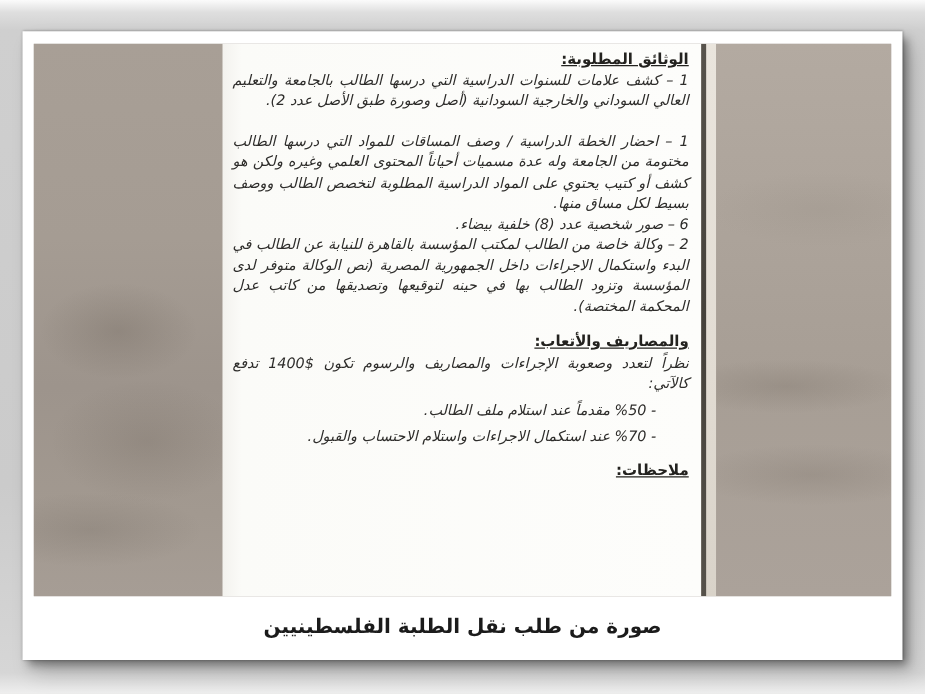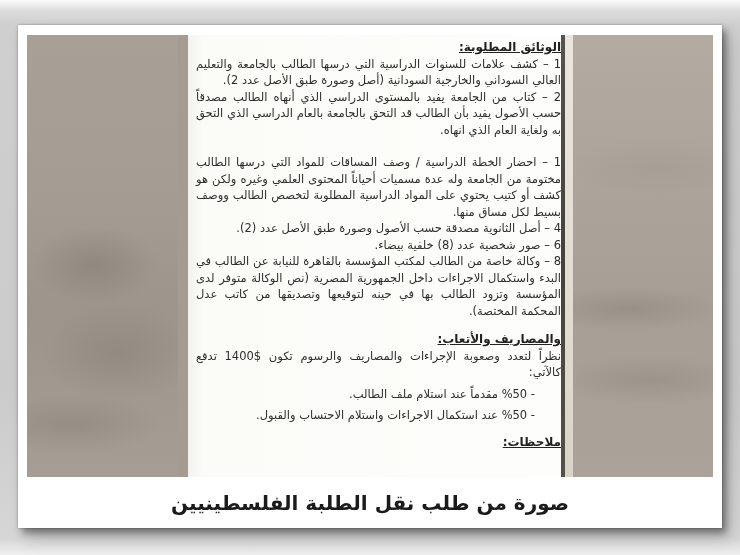--- a/index.html
+++ b/index.html
@@ -28,69 +28,67 @@
   }
   .backdrop.right{
     left:546px;width:140px;
     background:
       radial-gradient(ellipse 130px 30px at 40% 62%, rgba(84,74,64,.17), transparent 72%),
       radial-gradient(ellipse 140px 34px at 55% 78%, rgba(84,74,64,.15), transparent 72%),
       radial-gradient(ellipse 120px 40px at 60% 30%, rgba(150,142,132,.25), transparent 75%),
       linear-gradient(180deg,#b3aaa1 0%,#ada49b 30%,#a79e95 60%,#aba29a 100%);
   }
   .sheet{
-    position:absolute;left:161px;top:0;width:383px;height:100%;
+    position:absolute;left:151px;top:0;width:383px;height:100%;
     background:linear-gradient(90deg,#f3f2ee 0%,#fbfbf8 4%,#fdfdfb 100%);
     box-sizing:border-box;padding:4px 10px 0 8px;overflow:hidden;
     direction:rtl;
     color:#2e2d2b;font-size:11.5px;line-height:16.5px;
   }
   .edge-line{
     position:absolute;left:534px;top:0;width:4px;height:100%;
     background:linear-gradient(180deg,#57534c 0%,#45413b 50%,#55514a 100%);
   }
   .edge-gap{
     position:absolute;left:538px;top:0;width:8px;height:100%;
     background:linear-gradient(180deg,#eae5dd 0%,#e2dcd3 60%,#d9d3c9 100%);
   }
   .sheet h2{
     margin:0;font-size:12px;font-weight:bold;color:#23221f;
     text-decoration:underline;line-height:16.5px;
   }
-  .sheet p{margin:0;text-align:justify;text-align-last:right;}
+  .sheet p{margin:0;text-align:justify;text-align-last:right;font-style:italic;}
   .gap-lg{margin-top:16px !important;}
   .gap-md{margin-top:12px !important;}
   .gap-sm{margin-top:10px !important;}
   .bullet{padding-right:26px;margin-top:5px !important;text-align:right;}
   .caption{
     position:absolute;left:0;top:466px;width:100%;
     direction:rtl;text-align:center;
-    font-weight:bold;font-size:20px;color:#1b1b1b;letter-spacing:0;
+    font-weight:bold;font-size:16px;color:#1b1b1b;letter-spacing:0;
   }
 </style>
 </head>
 <body>
 
 <figure class="card">
   <div class="photo">
     <div class="backdrop left"></div>
 
     <div class="sheet">
       <h2>الوثائق المطلوبة:</h2>
       <p>1 – كشف علامات للسنوات الدراسية التي درسها الطالب بالجامعة والتعليم العالي السوداني والخارجية السودانية (أصل وصورة طبق الأصل عدد 2).</p>
-      <p>2 – كتاب من الجامعة يفيد بالمستوى الدراسي الذي أنهاه الطالب مصدقاً حسب الأصول يفيد بأن الطالب قد التحق بالجامعة بالعام الدراسي الذي التحق به ولغاية العام الذي انهاه.</p>
       <p class="gap-lg">1 – احضار الخطة الدراسية / وصف المساقات للمواد التي درسها الطالب مختومة من الجامعة وله عدة مسميات أحياناً المحتوى العلمي وغيره ولكن هو كشف أو كتيب يحتوي على المواد الدراسية المطلوبة لتخصص الطالب ووصف بسيط لكل مساق منها.</p>
-      <p>4 – أصل الثانوية مصدقة حسب الأصول وصورة طبق الأصل عدد (2).</p>
       <p>6 – صور شخصية عدد (8) خلفية بيضاء.</p>
-      <p>8 – وكالة خاصة من الطالب لمكتب المؤسسة بالقاهرة للنيابة عن الطالب في البدء واستكمال الاجراءات داخل الجمهورية المصرية (نص الوكالة متوفر لدى المؤسسة وتزود الطالب بها في حينه لتوقيعها وتصديقها من كاتب عدل المحكمة المختصة).</p>
+      <p>2 – وكالة خاصة من الطالب لمكتب المؤسسة بالقاهرة للنيابة عن الطالب في البدء واستكمال الاجراءات داخل الجمهورية المصرية (نص الوكالة متوفر لدى المؤسسة وتزود الطالب بها في حينه لتوقيعها وتصديقها من كاتب عدل المحكمة المختصة).</p>
 
       <h2 class="gap-md">والمصاريف والأتعاب:</h2>
       <p>نظراً لتعدد وصعوبة الإجراءات والمصاريف والرسوم تكون $1400 تدفع كالآتي:</p>
       <p class="bullet">-    %50 مقدماً عند استلام ملف الطالب.</p>
-      <p class="bullet">-    %50 عند استكمال الاجراءات واستلام الاحتساب والقبول.</p>
+      <p class="bullet">-    %70 عند استكمال الاجراءات واستلام الاحتساب والقبول.</p>
 
       <h2 class="gap-sm">ملاحظات:</h2>
 
     </div>
 
     <div class="edge-line"></div>
     <div class="edge-gap"></div>
     <div class="backdrop right"></div>
   </div>
 

